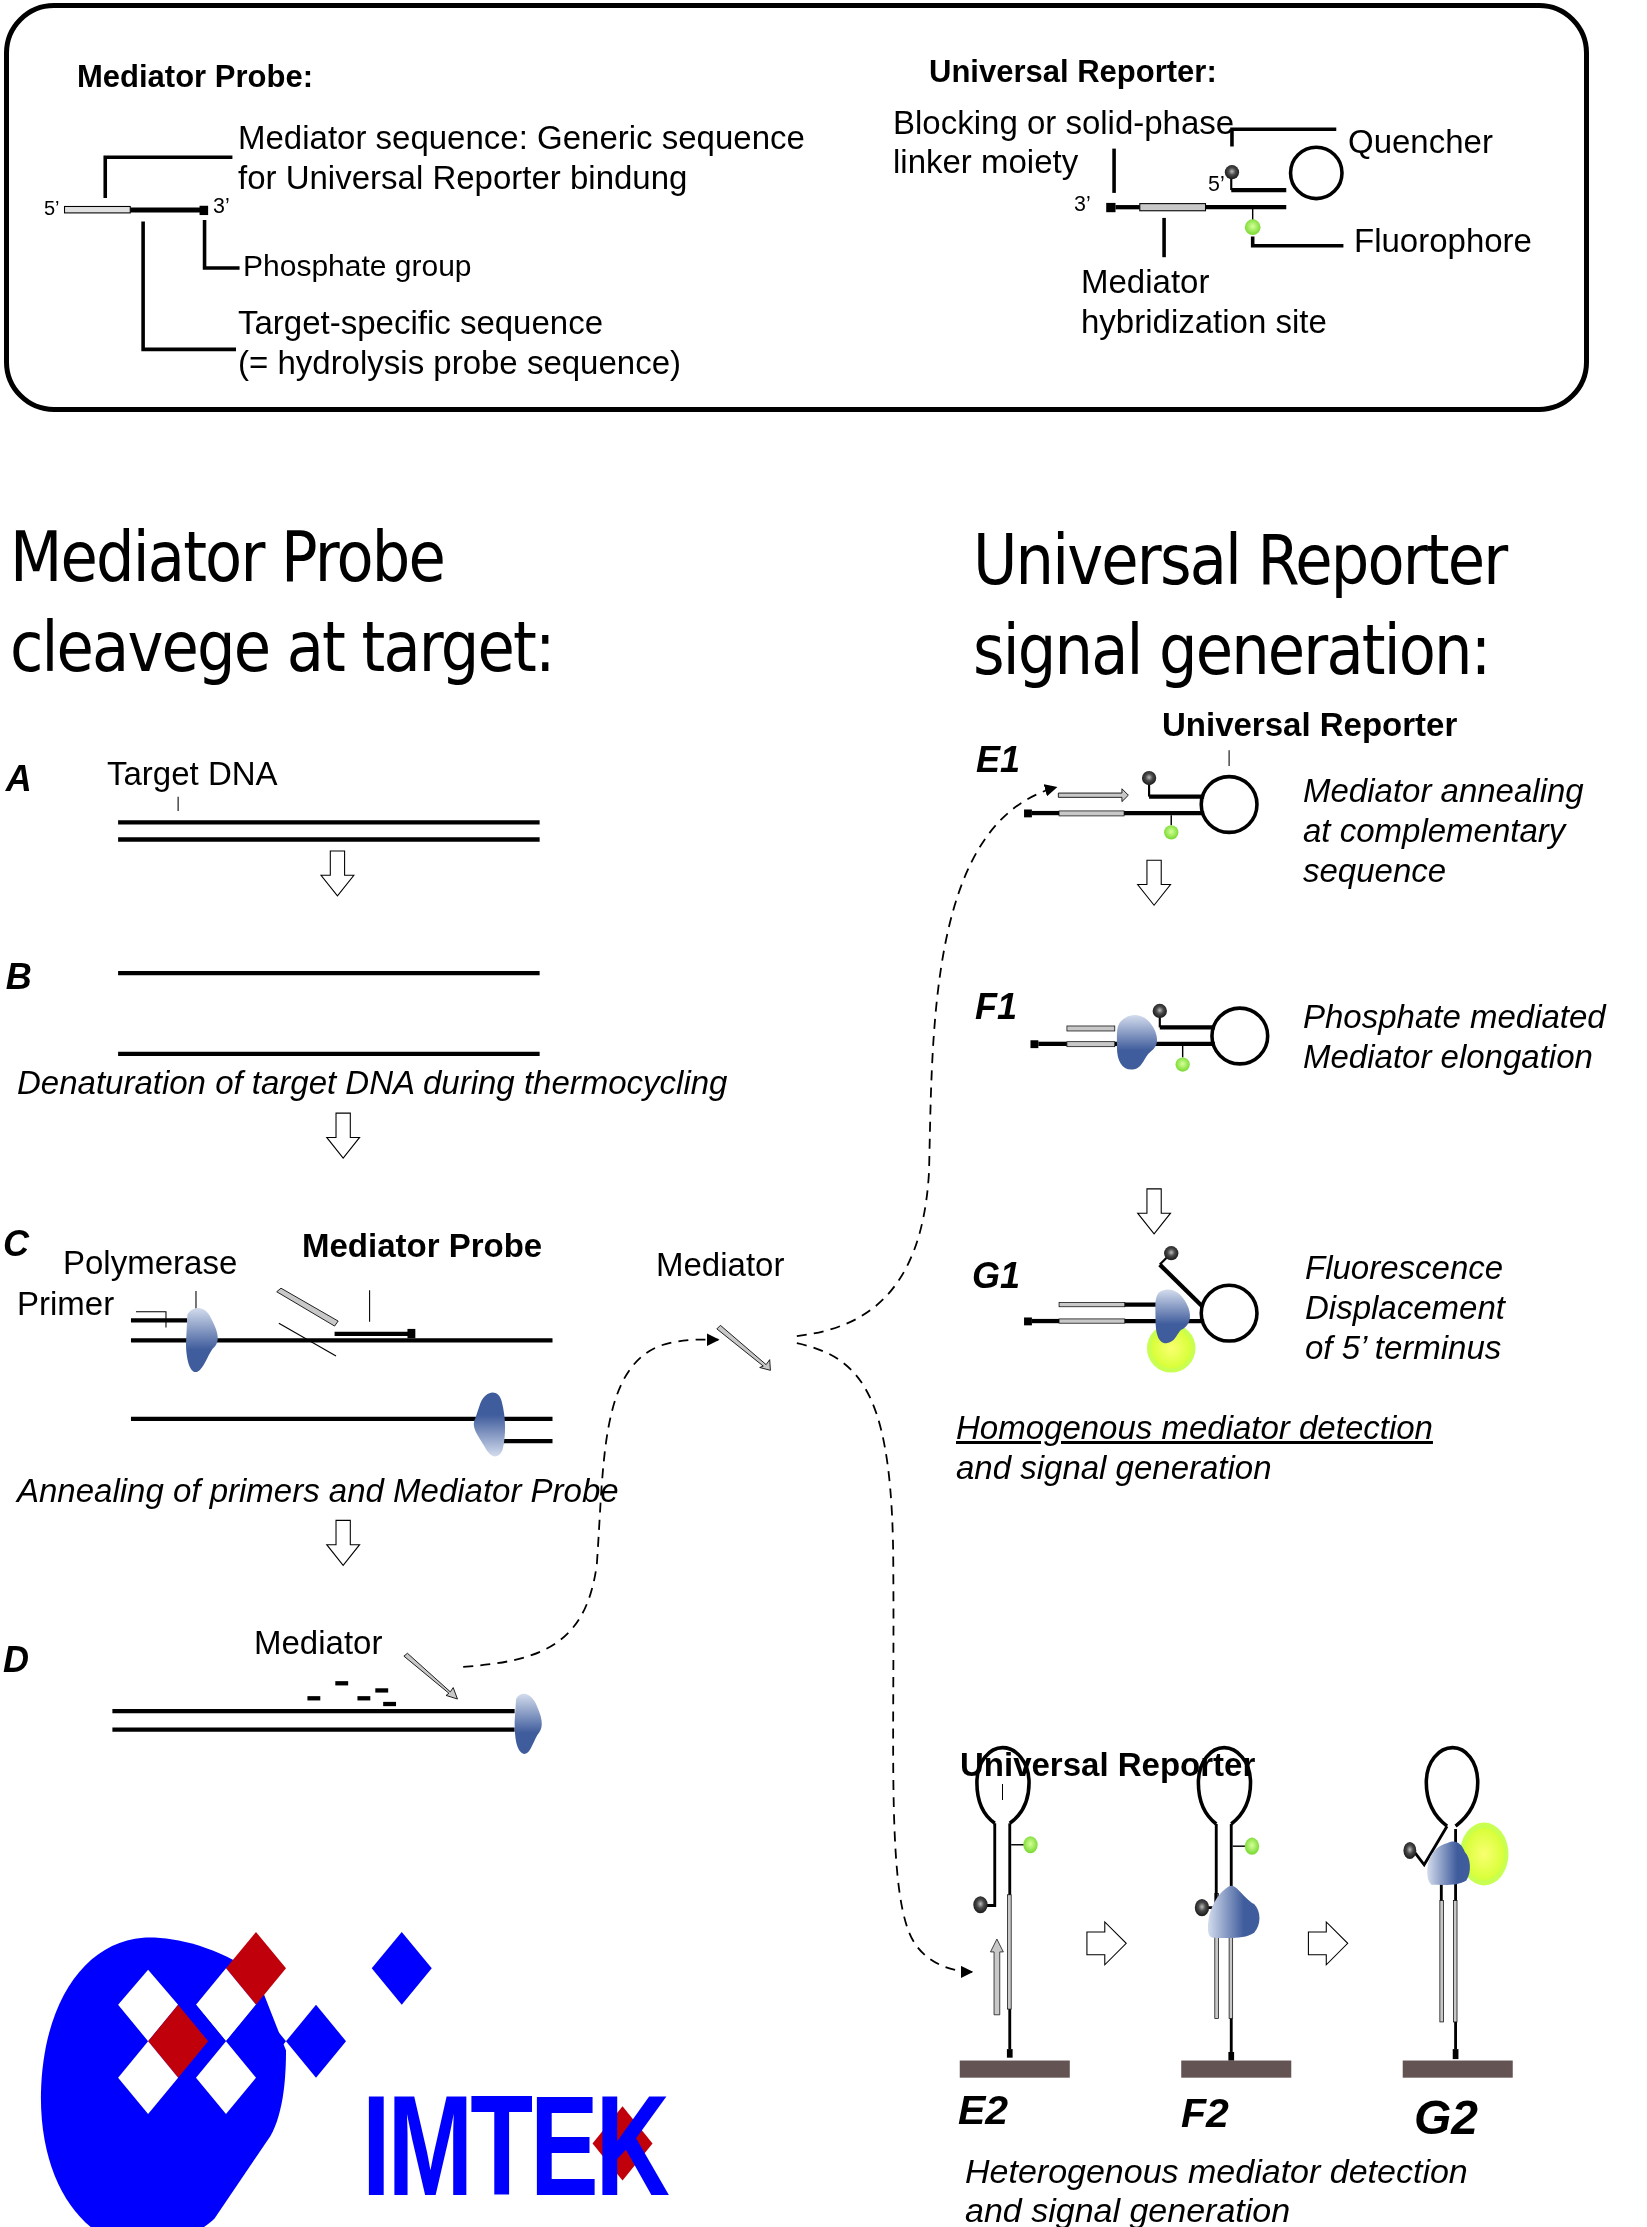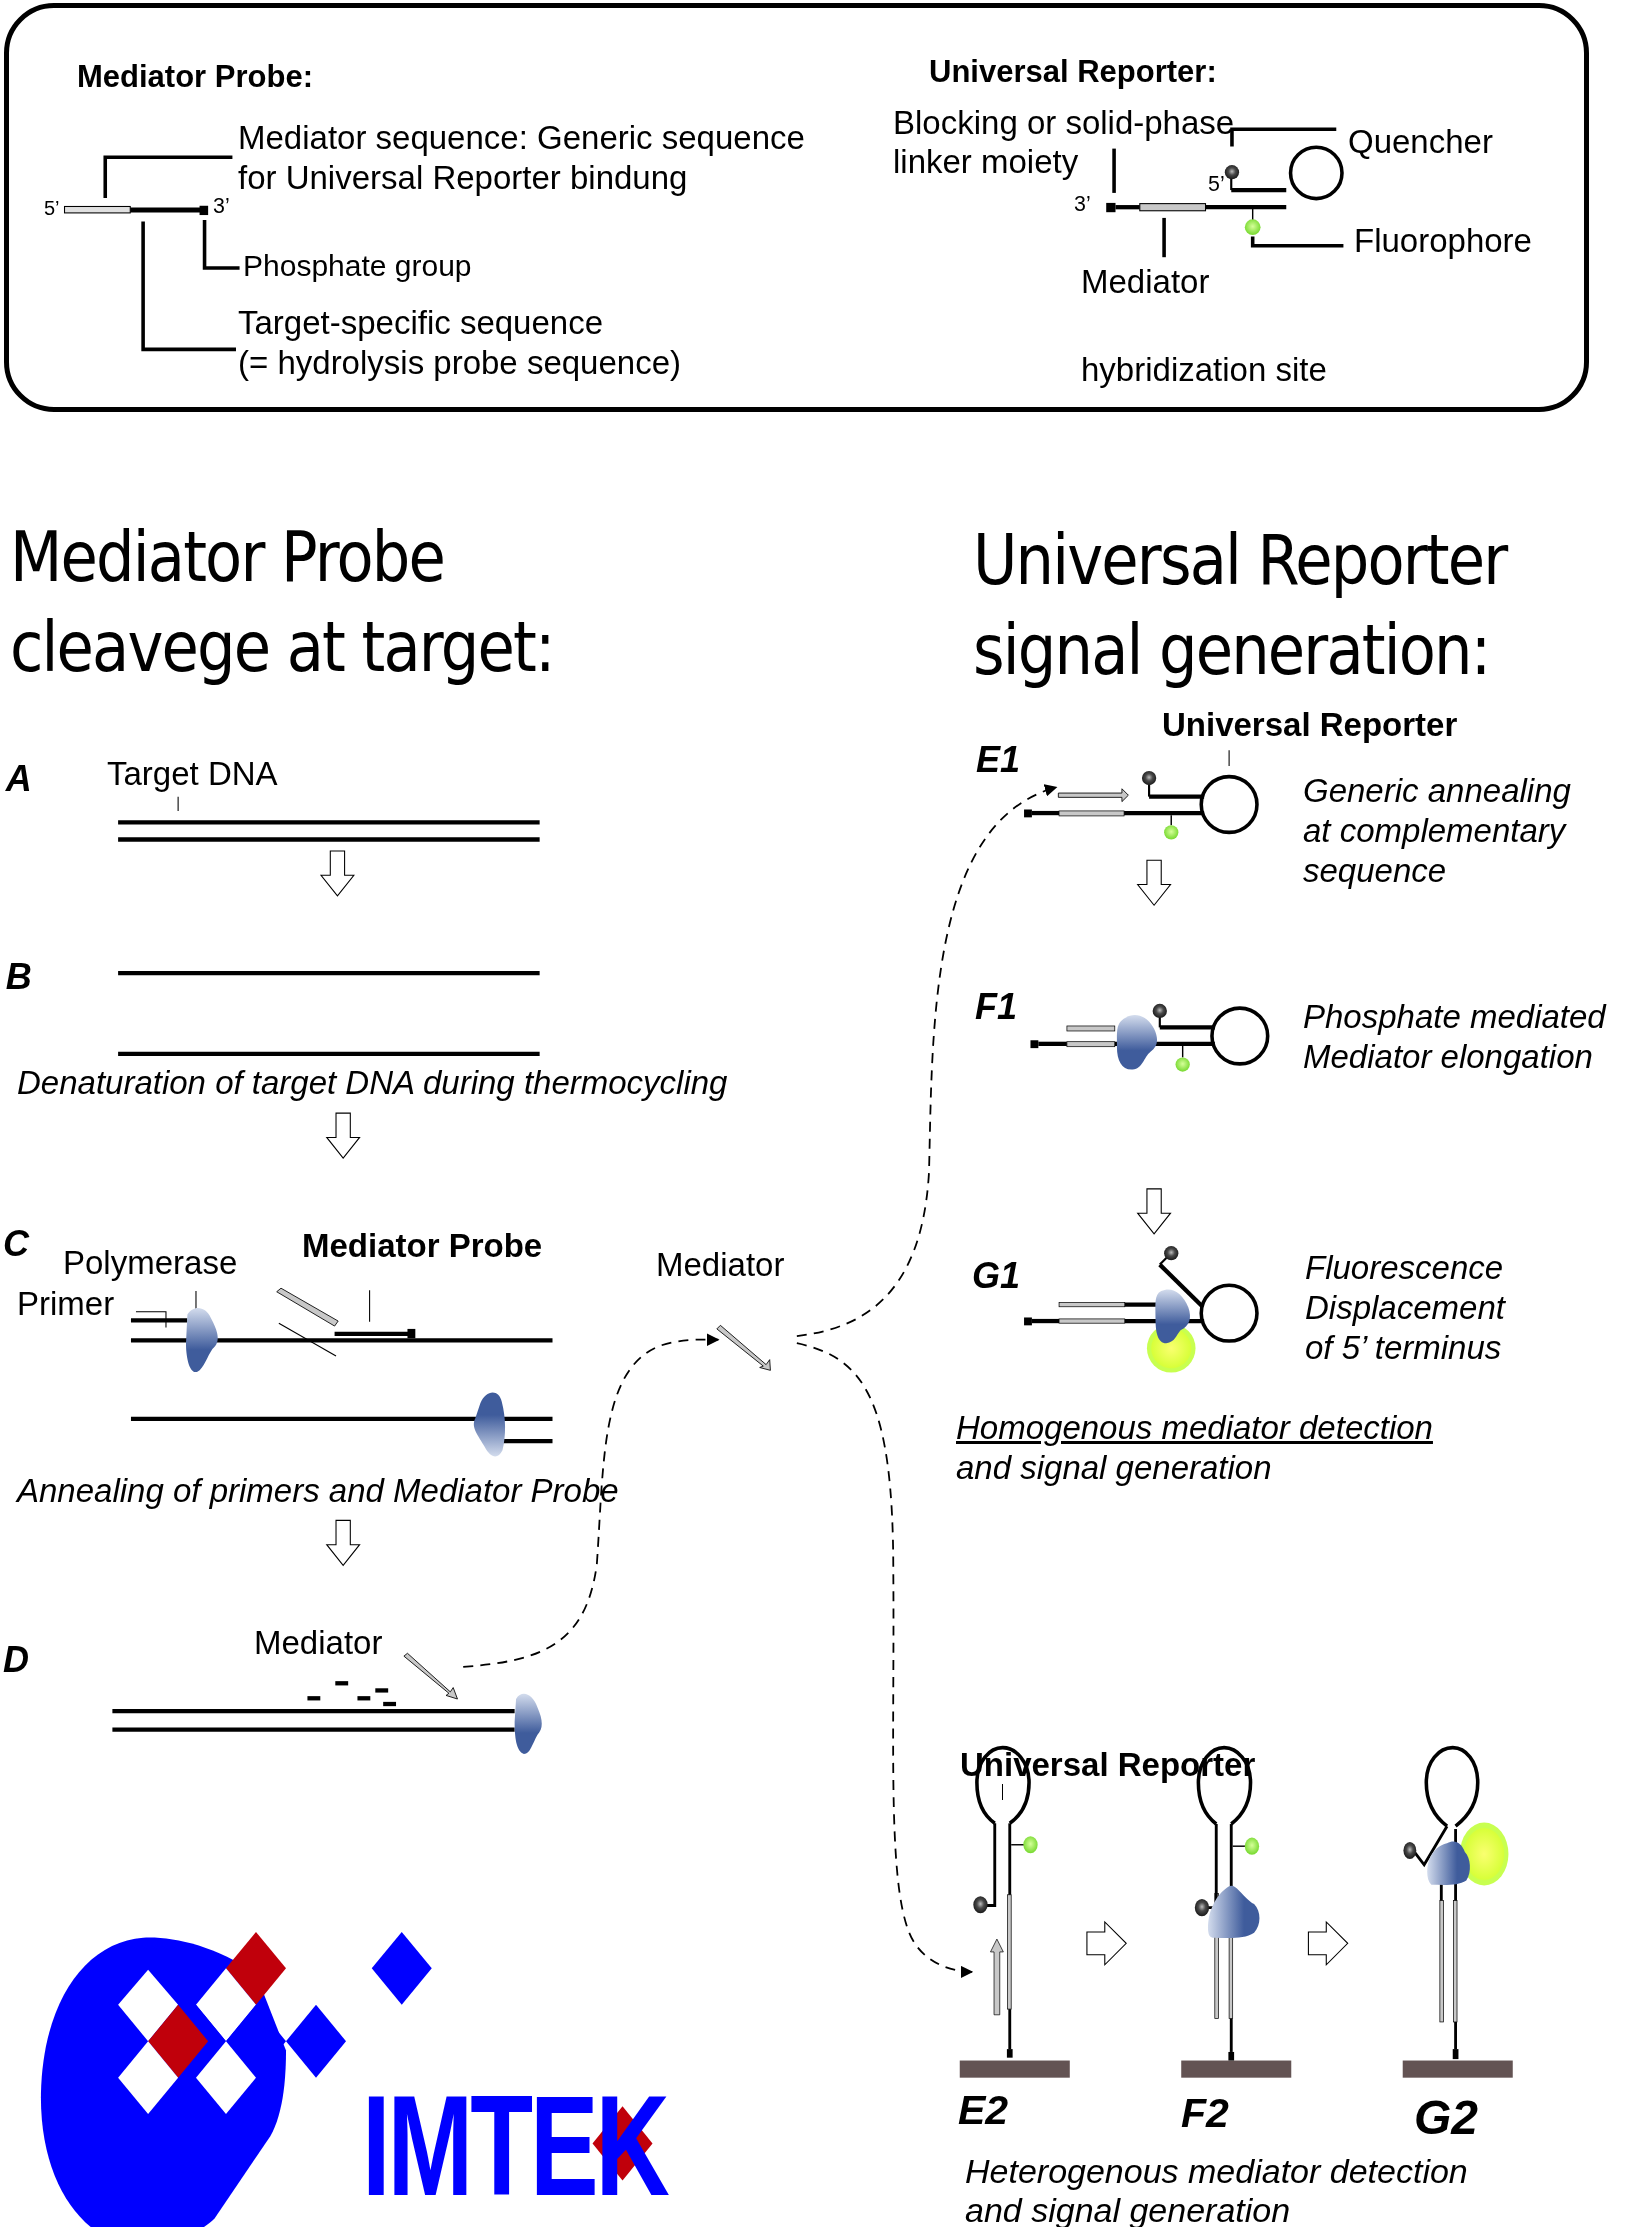--- a/index.html
+++ b/index.html
@@ -268,21 +268,21 @@
 <div class="t lg-text" style="left:238px; top:344px;">(= hydrolysis probe sequence)</div>
 
 <div class="t lg-title" style="left:893px; top:54px;">Universal Reporter:</div>
 <div class="t lg-text" style="left:893px; top:104px;">Blocking or solid-phase</div>
 <div class="t lg-text" style="left:893px; top:143px;">linker moiety</div>
 <div class="t" style="left:1074px; top:192px; font-size:21.4px;">3’</div>
 <div class="t" style="left:1208px; top:172px; font-size:21.4px;">5’</div>
 <div class="t lg-text" style="left:1348px; top:123px;">Quencher</div>
 <div class="t lg-text" style="left:1354px; top:222px;">Fluorophore</div>
 <div class="t lg-text" style="left:1081px; top:263px;">Mediator</div>
-<div class="t lg-text" style="left:1081px; top:303px;margin-top:48px;">hybridization site</div>
+<div class="t lg-text" style="left:1081px; top:303px;">hybridization site</div>
 
 <div class="t big" style="left:10px; top:512px;">Mediator Probe</div>
 <div class="t big" style="left:10px; top:602px;">cleavege at target:</div>
 <div class="t big" style="left:973px; top:515px;">Universal Reporter</div>
 <div class="t big" style="left:973px; top:605px;">signal generation:</div>
 
 <div class="t step" style="left:5.7px; top:758px;">A</div>
 <div class="t lbl" style="left:107px; top:755px;">Target DNA</div>
 
 <div class="t step" style="left:5.7px; top:956px;">B</div>
@@ -294,21 +294,21 @@
 <div class="t lblb" style="left:302px; top:1227px;">Mediator Probe</div>
 <div class="t lbl" style="left:656px; top:1246px;">Mediator</div>
 <div class="t cap" style="left:17px; top:1472px;">Annealing of primers and Mediator Probe</div>
 
 <div class="t step" style="left:2.9px; top:1639px;">D</div>
 <div class="t lbl" style="left:254px; top:1624px;">Mediator</div>
 
 <div class="t lblb" style="left:1162px; top:706px;">Universal Reporter</div>
 
 <div class="t step" style="left:976px; top:739px;">E1</div>
-<div class="t cap" style="left:1303px; top:772px;">Generic annealing</div>
+<div class="t cap" style="left:1303px; top:772px;">Mediator annealing</div>
 <div class="t cap" style="left:1303px; top:812px;">at complementary</div>
 <div class="t cap" style="left:1303px; top:852px;">sequence</div>
 
 <div class="t step" style="left:975px; top:986px;">F1</div>
 <div class="t cap" style="left:1303px; top:998px;">Phosphate mediated</div>
 <div class="t cap" style="left:1303px; top:1038px;">Mediator elongation</div>
 
 <div class="t step" style="left:972px; top:1255px;">G1</div>
 <div class="t cap" style="left:1305px; top:1249px;">Fluorescence</div>
 <div class="t cap" style="left:1305px; top:1289px;">Displacement</div>

